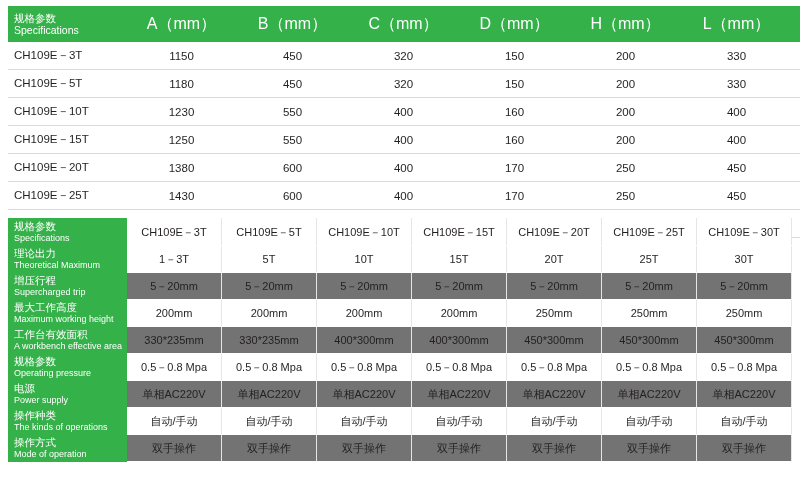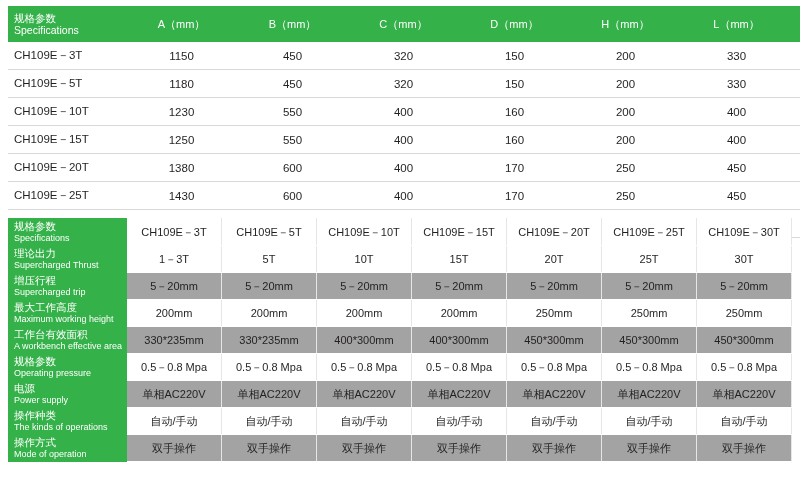--- a/index.html
+++ b/index.html
@@ -42,21 +42,21 @@
     vertical-align: middle;
     font-size: 11.5px;
     font-weight: normal;
     color: #231f20;
   }
   .t1 thead th {
     background: #34b149;
     color: #ffffff;
     border-bottom: none;
     height: 34px;
-    font-size: 11px;
+    font-size: 16px;
   }
   .t1 thead th.spec {
     text-align: left;
     padding-left: 6px;
     line-height: 1.15;
     font-size: 10.5px;
   }
   .t1 tbody td.rowhead {
     text-align: left;
     padding-left: 6px;
@@ -94,21 +94,21 @@
   .t2 .labelcell .en { font-size: 9px; display: block; }
   .t2 .datacell {
     background: #ffffff;
     border-left: 1px solid #e6e6e6;
     border-right: 1px solid #e6e6e6;
     border-top: 1px solid #ffffff;
     border-bottom: 1px solid #ffffff;
     color: #231f20;
   }
   .t2 tr.hdr .datacell { font-size: 11px; }
-  .t2 tr.shade .datacell { background: #a3a3a3; }
+  .t2 tr.shade .datacell { background: #737373; }
 </style>
 </head>
 <body>
 
 <div class="page">
 
   <table class="t1">
     <colgroup>
       <col class="c0">
         <col class="cx">
@@ -231,21 +231,21 @@
         <td class="datacell">CH109E－10T</td>
         <td class="datacell">CH109E－15T</td>
         <td class="datacell">CH109E－20T</td>
         <td class="datacell">CH109E－25T</td>
         <td class="datacell">CH109E－30T</td>
       </tr>
 
       <tr>
         <td class="labelcell">
           <span class="cn">理论出力</span>
-          <span class="en">Supercharged Thrust</span>
+          <span class="en">Theoretical Maximum</span>
         </td>
         <td class="datacell">1－3T</td>
         <td class="datacell">5T</td>
         <td class="datacell">10T</td>
         <td class="datacell">15T</td>
         <td class="datacell">20T</td>
         <td class="datacell">25T</td>
         <td class="datacell">30T</td>
       </tr>
 

